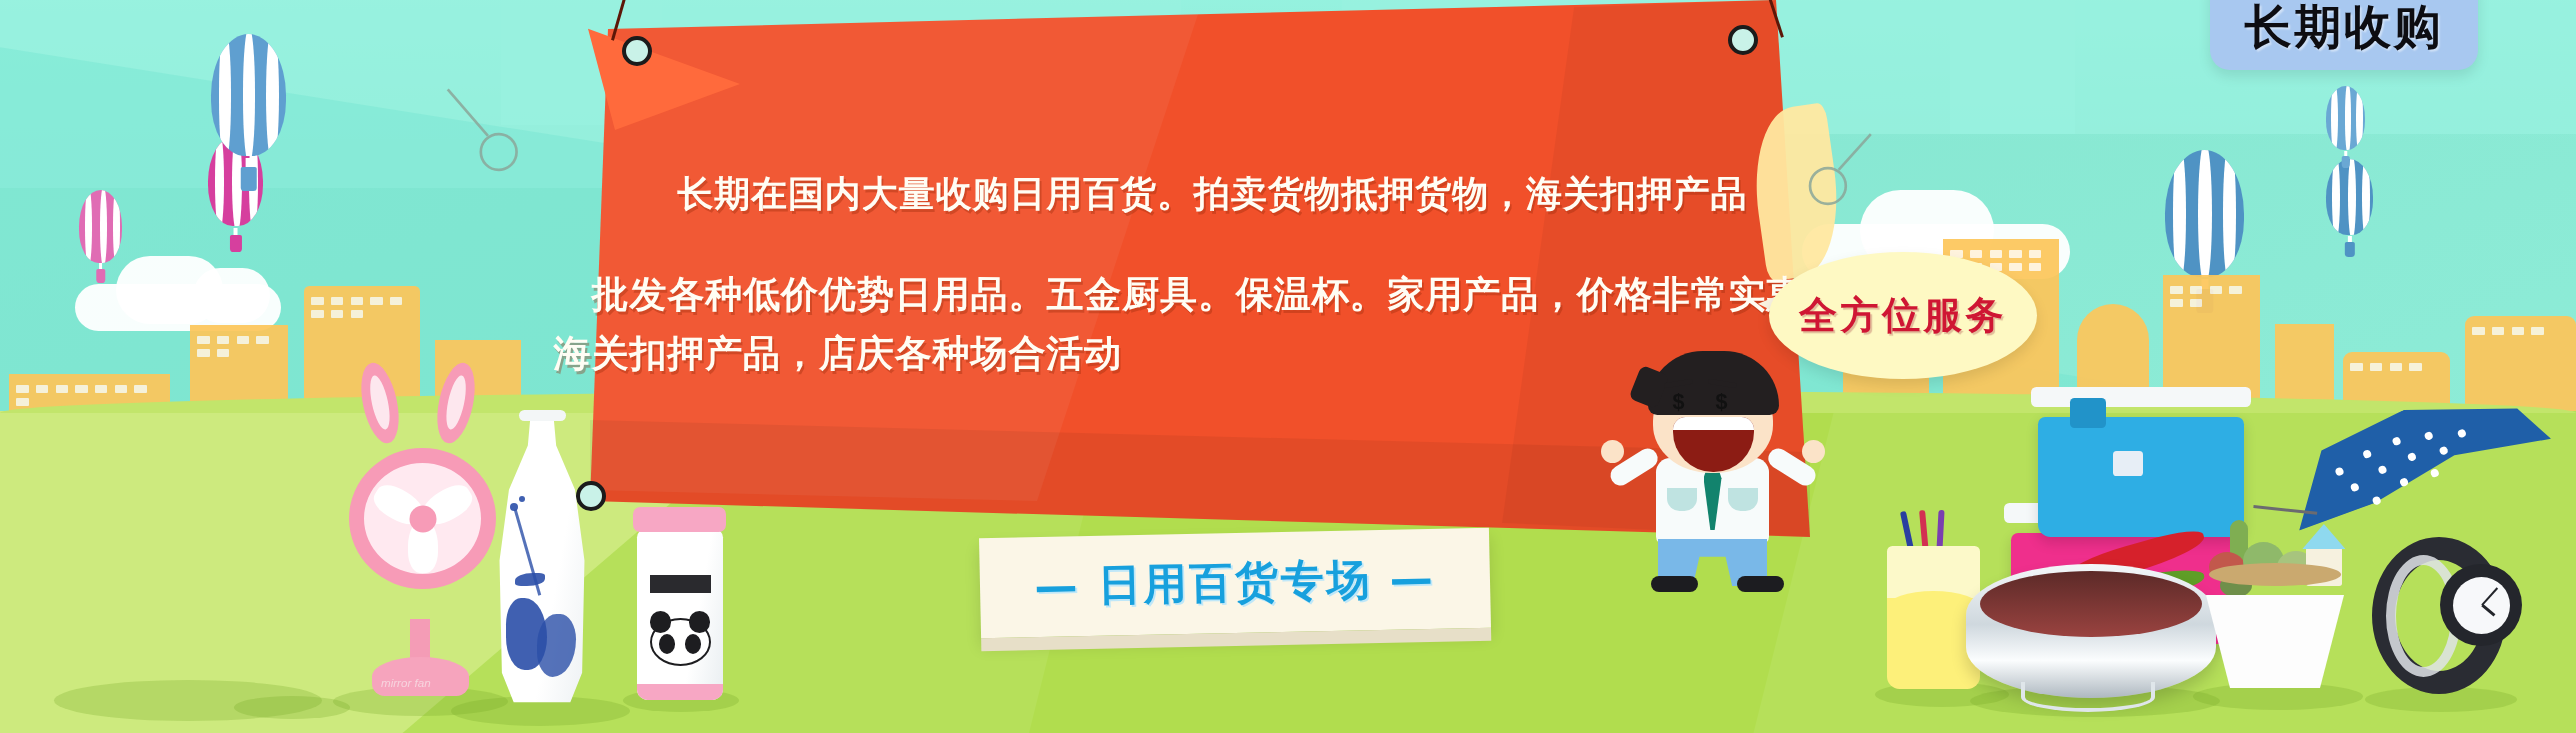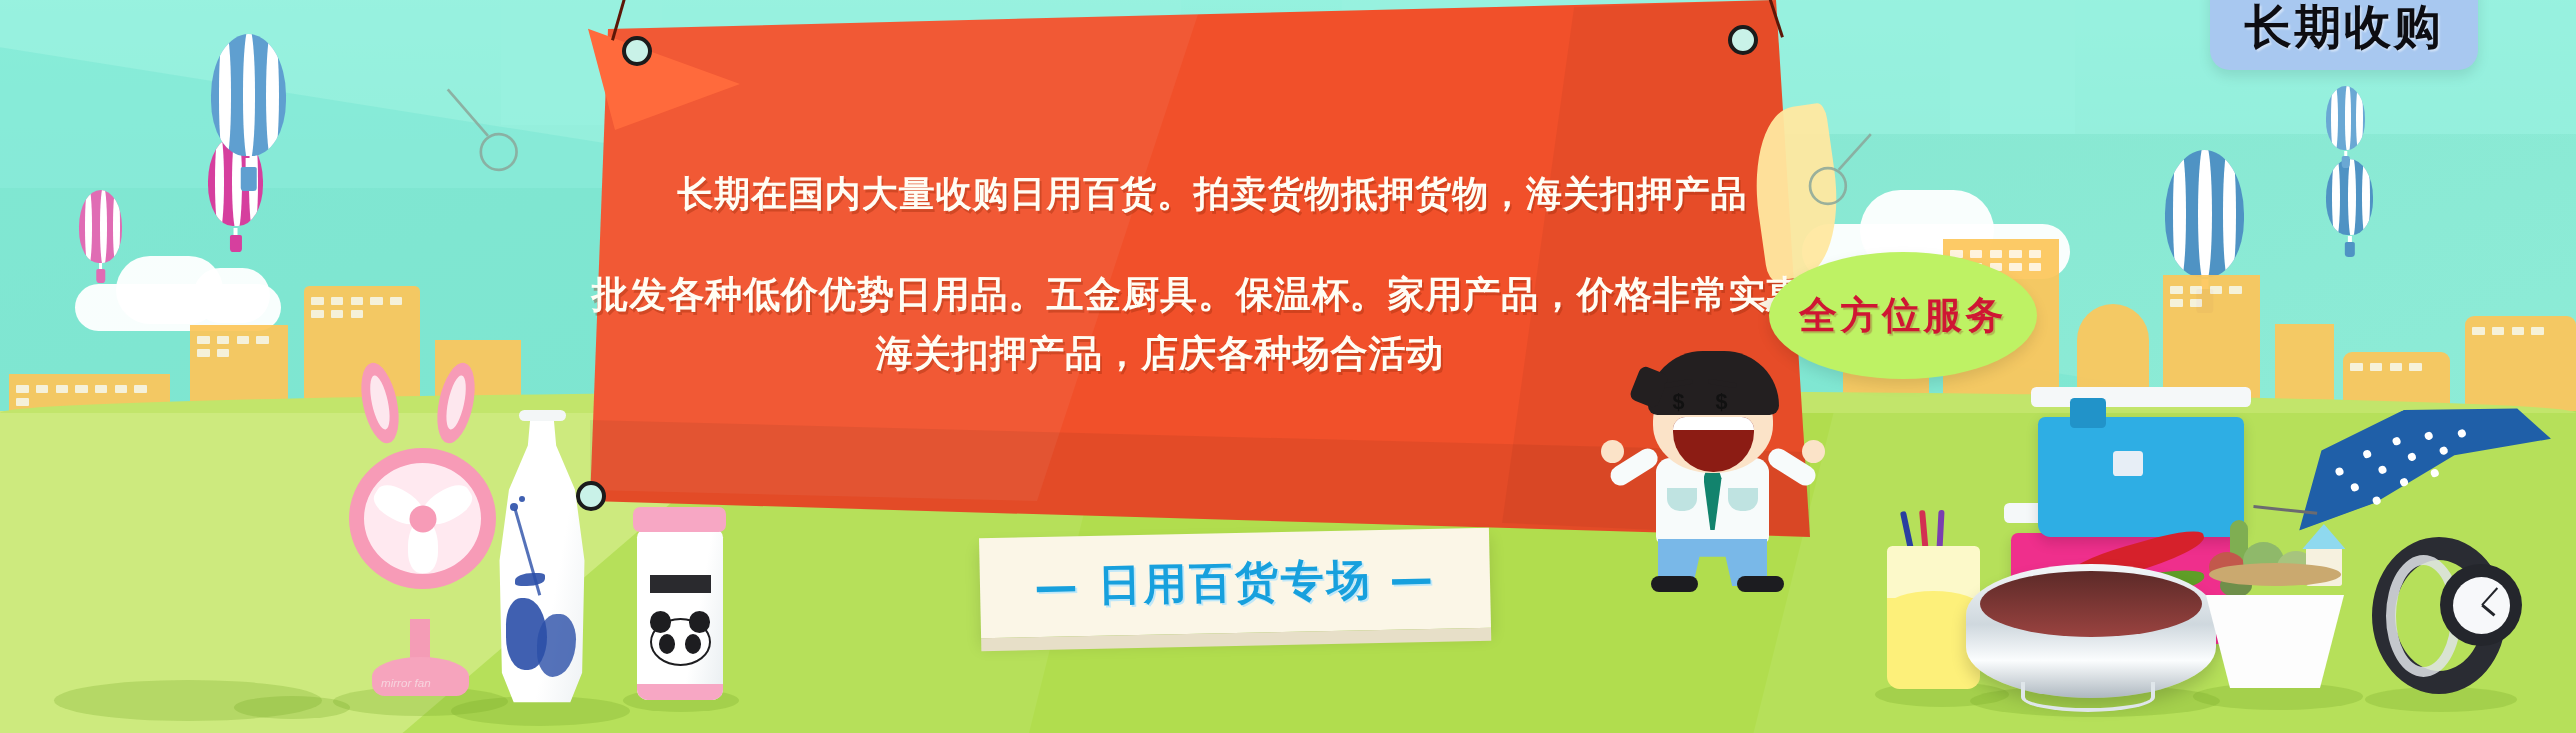--- a/index.html
+++ b/index.html
@@ -75,21 +75,21 @@
                    background:#ffe8a0; border-radius:60% 10% 60% 10%;
                    transform:rotate(-8deg); opacity:.95; }
 
   .grommet { position:absolute; width:30px; height:30px; border-radius:50%;
              border:4.5px solid #1b1b1b; background:#c9f2e8; }
   .string { position:absolute; width:2.7px; background:#5c1708; transform-origin:top center; }
 
   
   .banner-text { position:absolute; left:0; top:0; width:100%; height:100%;
                  display:flex; flex-direction:column; justify-content:center;
-                 align-items:center; padding:0 54px;text-align:center; }
+                 align-items:center; padding:0 54px; }
   .bt-line { color:#fffdf4; font-weight:bold; white-space:nowrap;
              font-family:"DejaVu Serif","Liberation Serif",serif;
              text-shadow:1.8px 2.7px 0 rgba(150,40,10,.35); letter-spacing:0.9px; }
   .bt-g1 { margin-top:-23px; }
   .bt-g1 .bt-line { font-size:36px; line-height:1.55; }
   .bt-g1 .bt-line.l1 { transform:translateX(14.3px); }
   .bt-gap { height:43px; }
   .bt-g2 .bt-line { font-size:37px; line-height:1.6; }
   .bt-g2 .bt-line.l2 { transform:translateX(-38px); }
 
@@ -98,21 +98,21 @@
            background:#a8c8f0; border-radius:19.7px;
            border-top:0; display:flex; align-items:flex-end;
            justify-content:center; padding-bottom:10.7px;
            box-shadow:0 5.4px 12.5px rgba(0,0,0,.10); }
   .badge span { font-size:47px; font-weight:bold; color:#0d0d12;
                 font-family:"DejaVu Serif","Liberation Serif",serif;
                 letter-spacing:2.7px; text-shadow:1.8px 1.8px 1.8px rgba(255,255,255,.45); }
 
   
   .bubble { position:absolute; left:1769px; top:252px; width:268px; height:127px;
-            background:#bef264; border-radius:50%;
+            background:#fef9c3; border-radius:50%;
             display:flex; align-items:center; justify-content:center;
             box-shadow:0 6.3px 14.3px rgba(0,0,0,.10); }
   .bubble span { font-size:38px; font-weight:bold; color:#cf1633;
                  font-family:"DejaVu Serif","Liberation Serif",serif;
                  letter-spacing:3.6px; text-shadow:1.8px 1.8px 0.9px rgba(140,10,30,.25); }
   .bubble-tail { position:absolute; left:1758px; top:284px; width:48px; height:43px;
                  background:#faf3e2; clip-path:polygon(100% 0,100% 100%,0 46%); }
 
   
   .sign { position:absolute; left:980px; top:533px; width:510px; height:100px;

